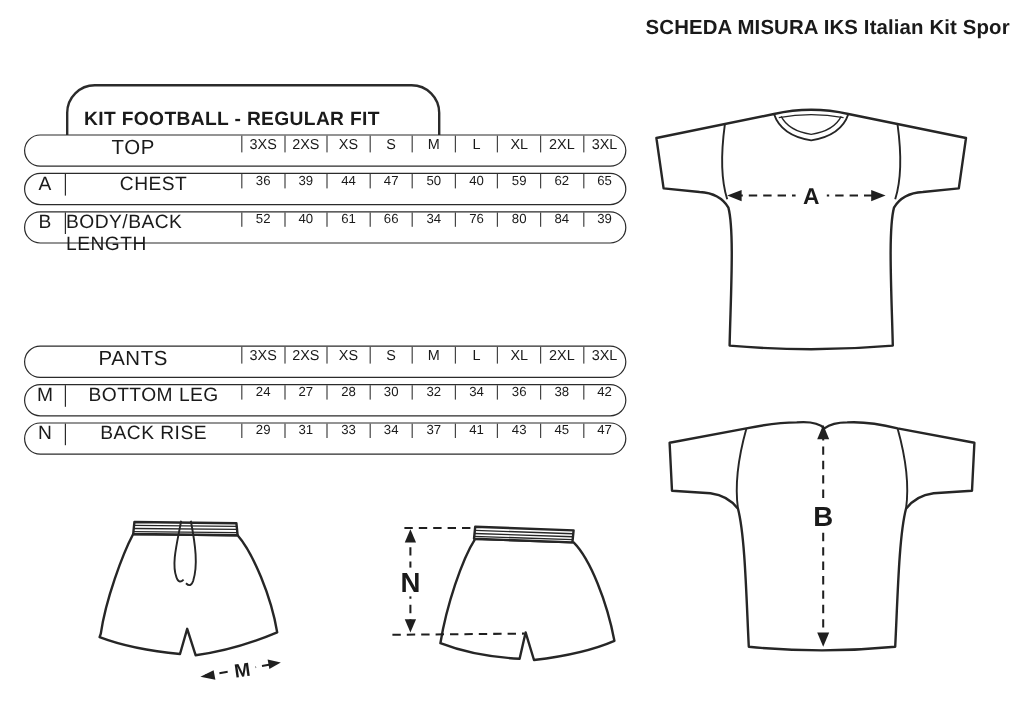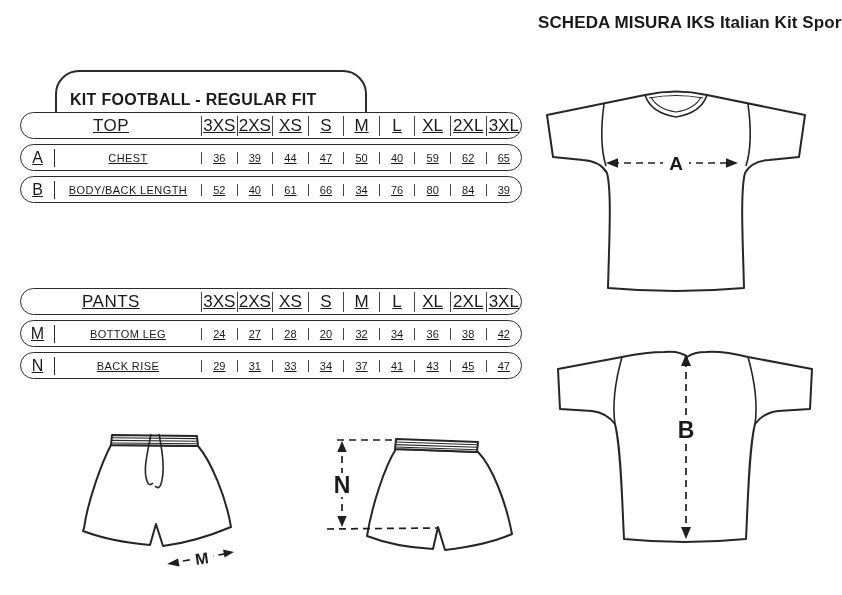--- a/index.html
+++ b/index.html
@@ -16,28 +16,28 @@
     border:2px solid #2b2b2b;border-radius:24px 24px 0 0;background:#fff;z-index:1;
     box-sizing:border-box;
   }
   .tab-label{
     position:absolute;left:13px;top:19px;font-size:16px;font-weight:600;
     letter-spacing:0.3px;white-space:nowrap;
   }
   .trow{
     position:absolute;left:20px;width:502px;height:27px;background:#fff;
     border:1.6px solid #2b2b2b;border-radius:13.5px;display:flex;
-    box-sizing:border-box;z-index:2;align-items:center;text-decoration:underline;
+    box-sizing:border-box;z-index:2;align-items:flex-start;
   }
   .cell{display:flex;align-items:center;justify-content:center;}
   .letter{width:33px;border-right:1.6px solid #2b2b2b;font-size:16px;}
-  .rlabel{width:146px;font-size:11px;letter-spacing:0.4px;}
+  .rlabel{width:146px;font-size:16px;letter-spacing:0.4px;}
   .hlabel{width:180px;font-size:17px;letter-spacing:0.5px;}
   .val,.size{flex:1;border-left:1.4px solid #454545;}
-  .size{font-size:17px;}
+  .size{font-size:12px;}
   .val{font-size:11px;}
   svg{position:absolute;overflow:visible;}
   svg text{font-family:"Liberation Sans",sans-serif;fill:#1a1a1a;}
   .outline{fill:#ffffff;stroke:#262626;stroke-width:2;stroke-linejoin:round;}
   .detail{fill:none;stroke:#262626;stroke-width:1.6;}
   .thin{fill:none;stroke:#262626;stroke-width:1.1;}
   .dash{fill:none;stroke:#1f1f1f;stroke-width:1.7;stroke-dasharray:7 5;}
   .ah{fill:#1f1f1f;stroke:none;}
   .gap{fill:#ffffff;stroke:none;}
   .dimlabel{font-weight:bold;}
@@ -106,21 +106,21 @@
       <div class="cell size">XL</div>
       <div class="cell size">2XL</div>
       <div class="cell size">3XL</div>
     </div>
     <div class="trow" style="top:320px">
       <div class="cell letter">M</div>
       <div class="cell rlabel">BOTTOM LEG</div>
       <div class="cell val">24</div>
       <div class="cell val">27</div>
       <div class="cell val">28</div>
-      <div class="cell val">20</div>
+      <div class="cell val">30</div>
       <div class="cell val">32</div>
       <div class="cell val">34</div>
       <div class="cell val">36</div>
       <div class="cell val">38</div>
       <div class="cell val">42</div>
     </div>
     <div class="trow" style="top:352px">
       <div class="cell letter">N</div>
       <div class="cell rlabel">BACK RISE</div>
       <div class="cell val">29</div>

